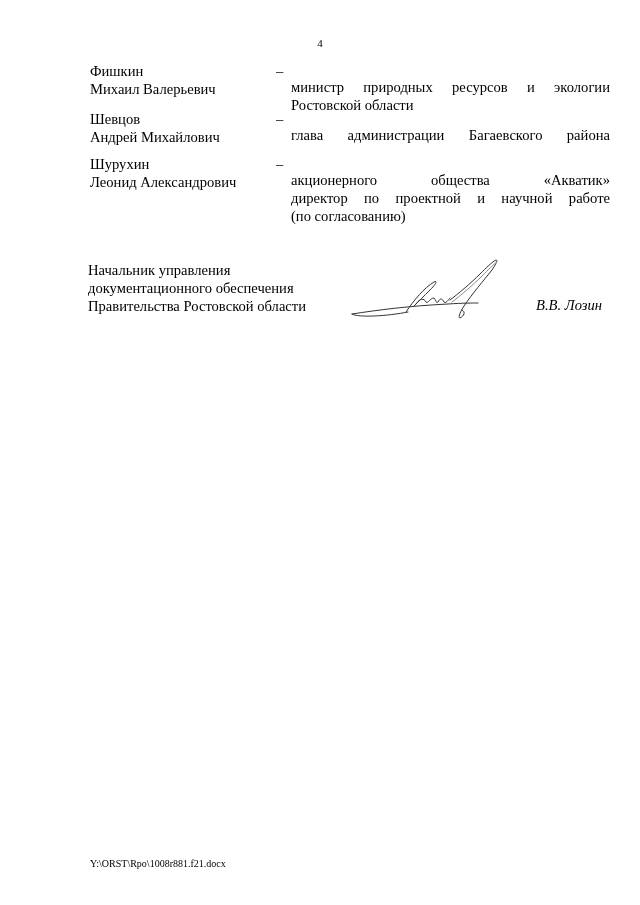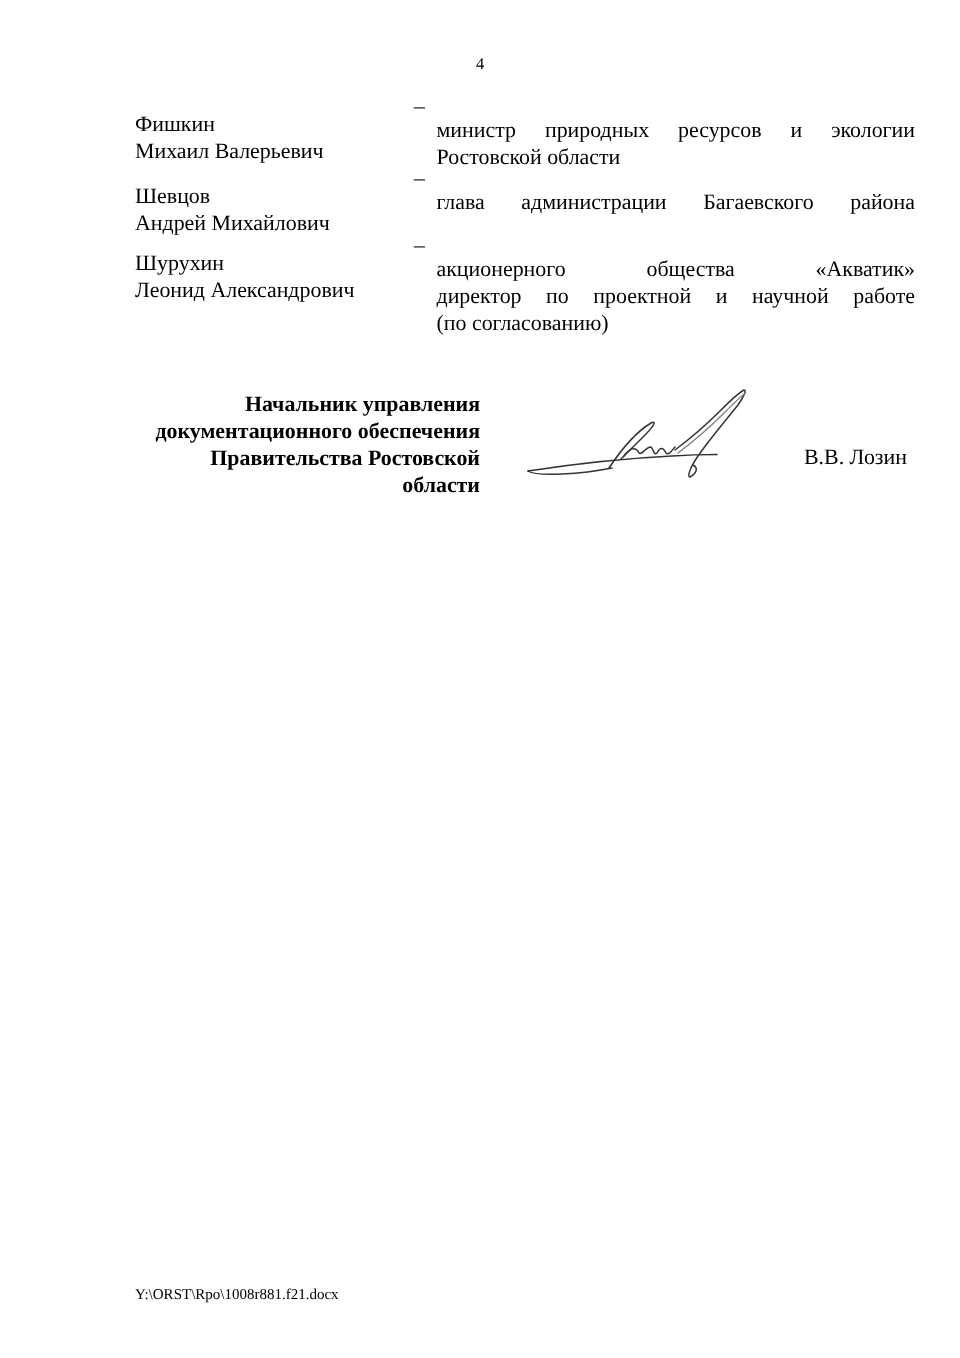--- a/index.html
+++ b/index.html
@@ -1,27 +1,27 @@
 <!DOCTYPE html>
 <html><head>
 <meta charset="utf-8">
 <style>
   html, body { margin: 0; padding: 0; background: #ffffff; }
   body { width: 640px; height: 905px; position: relative; overflow: hidden;
          font-family: "Liberation Serif", "DejaVu Serif", serif; color: #000; }
   .page-num { position: absolute; top: 37px; left: 0; width: 640px; text-align: center; font-size: 11px; }
   .row { position: absolute; left: 90px; width: 520px; font-size: 14.6px; line-height: 18px; }
-  .name { position: absolute; left: 0; top: 12px; width: 170px; }
+  .name { position: absolute; left: 0; top: 0; width: 170px; }
   .dash { position: absolute; left: 186px; top: 0; }
   .role { position: absolute; left: 201px; top: 16px; width: 319px; text-align: justify; text-align-last: left; }
   .role .jl { display: block; text-align: justify; text-align-last: justify; }
   .role .nl { display: block; text-align: center; }
-  .sig-block { position: absolute; left: 88px; top: 261px; width: 232px; font-size: 14.6px; line-height: 18px; text-align: right; font-weight: bold; }
+  .sig-block { position: absolute; left: 88px; top: 261px; width: 232px; font-size: 14.6px; line-height: 18px; text-align: left; }
   .signature { position: absolute; left: 348px; top: 256px; width: 160px; height: 66px; }
-  .signer { position: absolute; left: 536px; top: 297px; font-size: 14.6px; }
+  .signer { position: absolute; left: 536px; top: 297px; font-size: 14.6px; font-style: italic; }
   .footer { position: absolute; left: 90px; top: 858px; font-size: 10px; }
 </style>
 </head>
 <body>
 
 <div>
   <div class="page-num">4</div>
 
   <div class="row" style="top:62px;height:40px;">
     <div class="name">

